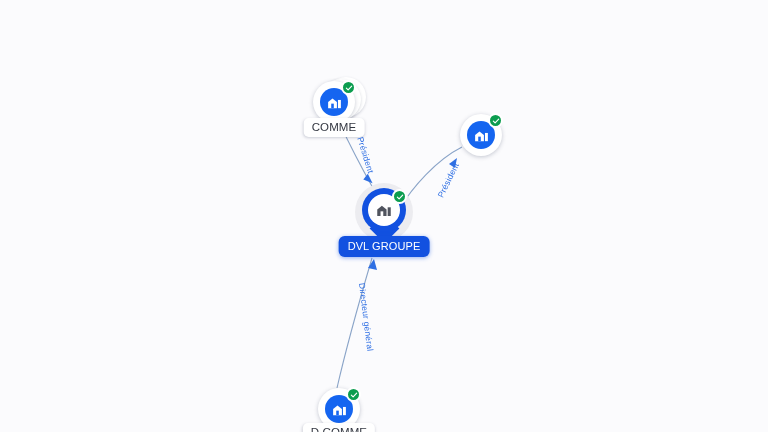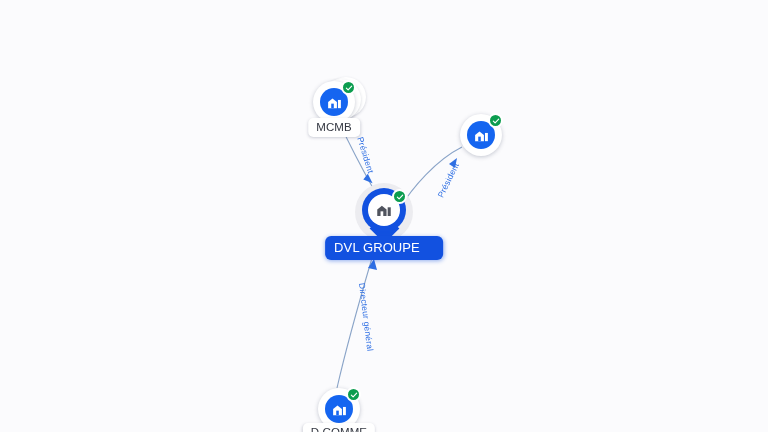--- a/index.html
+++ b/index.html
@@ -138,23 +138,23 @@
     color: #333741;
     font-size: 11.5px;
     padding: 3px 8px 4px 8px;
     border-radius: 5px;
     box-shadow: 0 1px 3px rgba(40,50,80,.22);
     letter-spacing: .1px;
   }
   .lbl.primary {
     background: #1251e0;
     color: #ffffff;
-    font-size: 13px;
+    font-size: 11px;
     border-radius: 6px;
-    padding: 4px 23px 5px 9px;
+    padding: 4px 9px 5px 9px;
     box-shadow: 0 1px 4px rgba(18,81,224,.45);
   }
 
   .edge-label {
     position: absolute;
     color: #2f6fe3;
     font-size: 8.5px;
     white-space: nowrap;
     transform-origin: 0 50%;
     letter-spacing: .2px;
@@ -190,21 +190,21 @@
           </svg>
         </div>
         <div class="badge" style="right:-1px; top:-1px;">
           <svg width="8" height="8" viewBox="0 0 24 24" aria-hidden="true">
             <path d="M4 12.4 L9.4 17.6 L20 6.6" fill="none" stroke="#ffffff" stroke-width="3.4" stroke-linecap="round" stroke-linejoin="round"></path>
           </svg>
         </div>
       </div>
     </div>
   </div>
-  <div class="lbl" style="left:334px; top:118px;">MCMB</div>
+  <div class="lbl" style="left:334px; top:118px;">COMME</div>
 
   <div class="node" style="left:481px; top:135px;">
     <div class="circ-wrap" style="left:0;top:0;">
       <div class="circ-main">
         <div class="circ-disc">
           <svg width="17" height="17" viewBox="0 0 24 24" aria-hidden="true">
             <path d="M3 20 V11.2 L9.2 6.2 L15.4 11.2 V20 Z" fill="#ffffff"></path>
             <rect x="7.4" y="13.6" width="3.6" height="6.4" fill="#1565f0"></rect>
             <rect x="16.9" y="8.4" width="4.1" height="11.6" fill="#ffffff"></rect>
           </svg>

